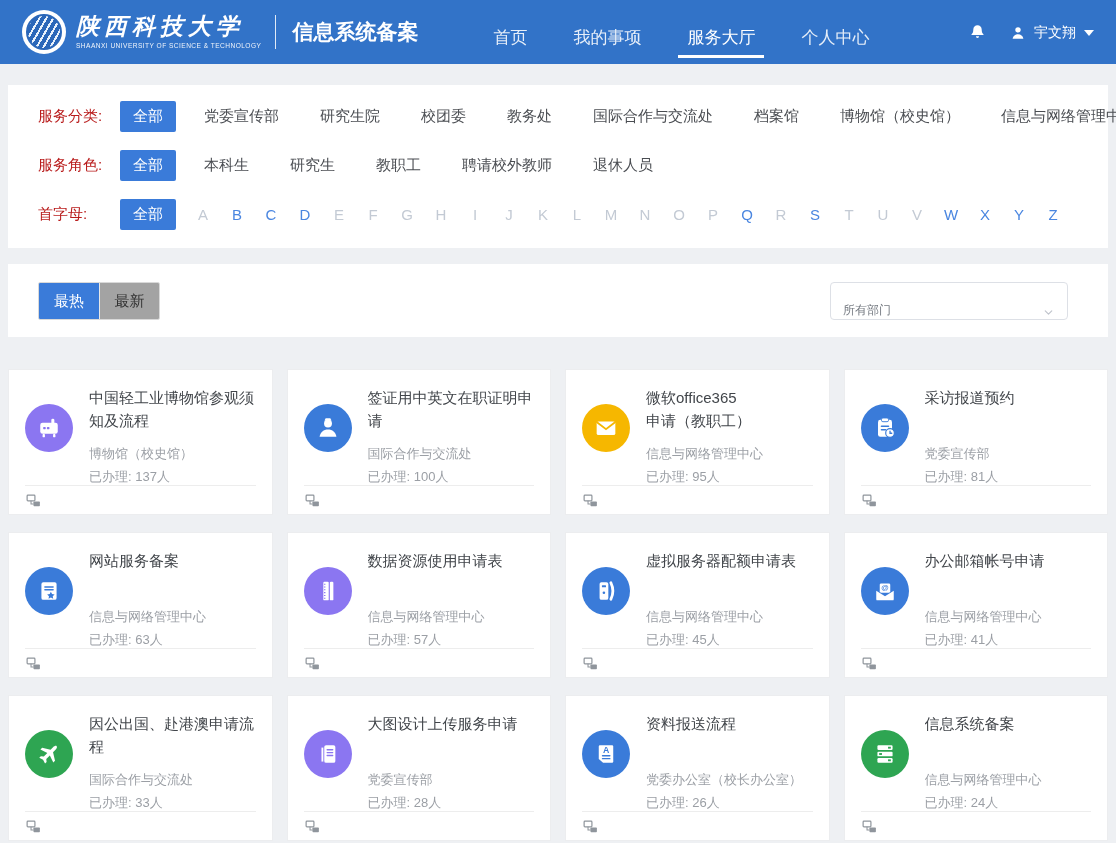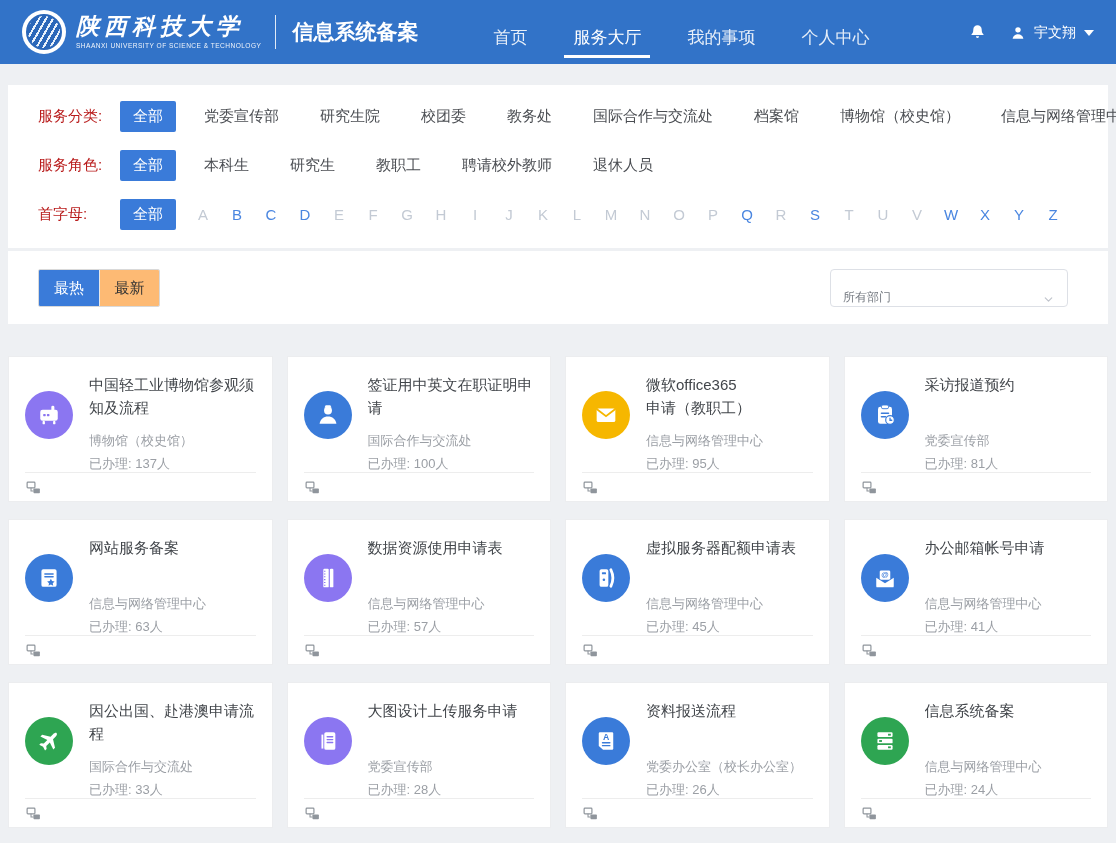--- a/index.html
+++ b/index.html
@@ -49,25 +49,25 @@
   .filter-options { display:flex; align-items:center; }
   .chip { font-size:15px; color:#4a4d52; padding:6px 13px; margin-right:15px;
     border-radius:2px; cursor:pointer; white-space:nowrap; }
   .chip.active { background:#3a7bd9; color:#fff; }
   .letters { display:flex; align-items:center; }
   .letter { width:24px; margin-right:10px; text-align:center; font-size:15px;
     color:#c3cad4; cursor:default; }
   .letter.on { color:#4a86e0; cursor:pointer; }
 
   
-  .sort-panel { margin:3px 8px 0; background:#fff; height:73px; display:flex;
+  .sort-panel { margin:16px 8px 0; background:#fff; height:73px; display:flex;
     align-items:center; justify-content:space-between; padding:0 40px 0 30px; }
   .toggle-group { display:flex; border:1px solid #d9d9d9; border-radius:2px; overflow:hidden; }
   .toggle-btn { width:60px; height:36px; line-height:36px; text-align:center;
-    font-size:15px; background:#fdba74; color:#333; cursor:pointer; }
+    font-size:15px; background:#a3a3a3; color:#333; cursor:pointer; }
   .toggle-btn + .toggle-btn { border-left:1px solid #e8e8e8; }
   .toggle-btn.active { background:#3a7bd9; color:#fff; }
   .select { width:238px; height:38px; border:1px solid #dde0e6; border-radius:4px;
     background:#fff; display:flex; align-items:flex-end; justify-content:space-between;
     padding:0 12px; font-size:12px; color:#747980; cursor:pointer; }
 
   
   .grid { margin:32px 8px 0; display:grid; grid-template-columns:repeat(4,1fr);
     gap:17px 14px; }
   .card { background:#fff; height:146px; position:relative; border:1px solid #ecedef;
@@ -100,23 +100,23 @@
         <div class="uni-en">SHAANXI UNIVERSITY OF SCIENCE &amp; TECHNOLOGY</div>
       </div>
     </div>
     <div class="v-divider"></div>
     <div class="portal-title">信息系统备案</div>
 
     <nav class="nav">
 
         <div class="nav-item">首页</div>
 
+        <div class="nav-item">我的事项</div>
+
         <div class="nav-item active">服务大厅</div>
-
-        <div class="nav-item">我的事项</div>
 
         <div class="nav-item">个人中心</div>
       </nav>
 
     <div class="header-right">
       <span class="bell">
         <svg width="19" height="19" viewBox="0 0 24 24">
           <path fill="#fff" d="M12 2.8c-3 0-5.3 2.3-5.3 5.4 0 3.6-1 5-2.2 6.1-.3.3-.1.9.4.9h14.2c.5 0 .7-.6.4-.9-1.2-1.1-2.2-2.5-2.2-6.1 0-3.1-2.3-5.4-5.3-5.4z"></path>
           <path fill="#fff" d="M10 16.8a2 2 0 0 0 4 0z"></path>
         </svg>

